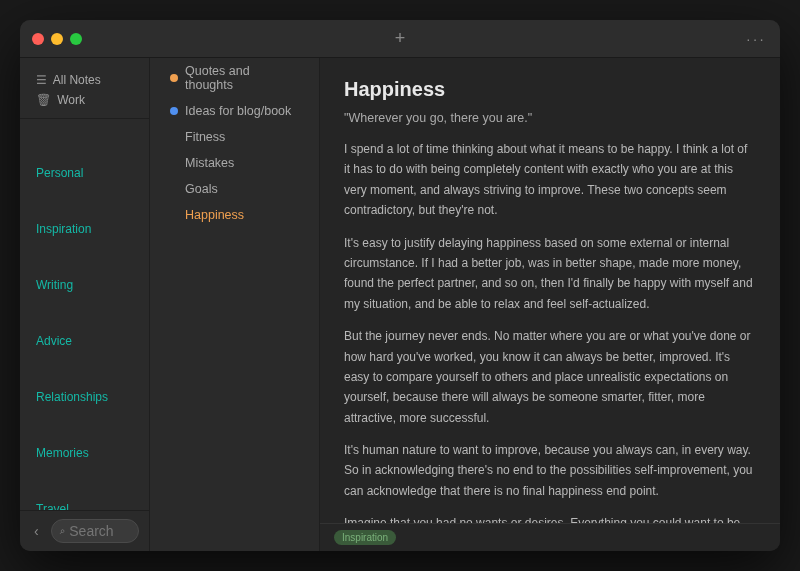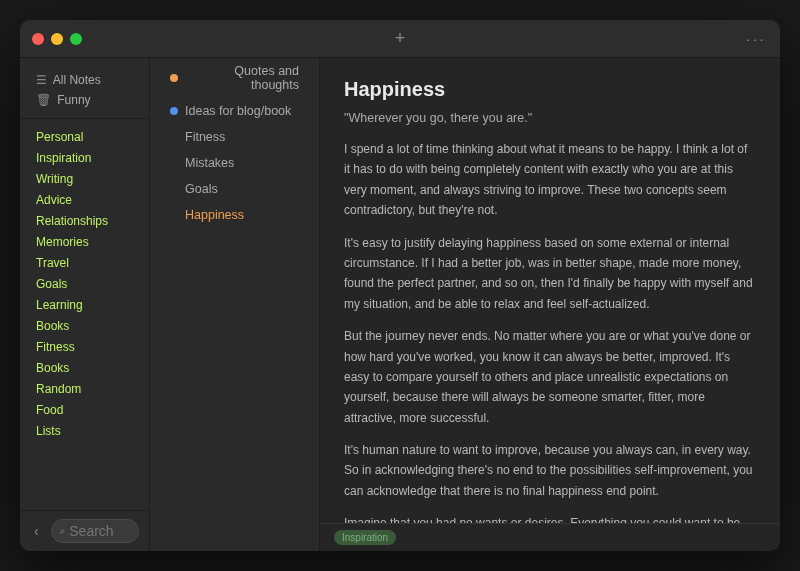--- a/index.html
+++ b/index.html
@@ -109,23 +109,24 @@
     .sidebar-tags {
       padding: 8px 10px;
       flex: 1;
       overflow-y: auto;
     }
 
     .sidebar-tag {
       padding: 3px 6px;
       border-radius: 4px;
       cursor: pointer;
-      color: #bef264;
+      color: #14b8a6;
       font-size: 12px;
       margin-bottom: 1px;
+      margin-top: 36px;
     }
 
     .sidebar-bottom {
       padding: 8px 10px;
       border-top: 1px solid #1e1e1e;
       display: flex;
       align-items: center;
       justify-content: space-between;
     }
 
@@ -175,21 +176,20 @@
     .panel-note-item {
       display: flex;
       align-items: center;
       gap: 7px;
       padding: 5px 14px;
       cursor: pointer;
       color: #aaa;
       font-size: 12.5px;
       border-radius: 4px;
       margin: 1px 6px;
-      text-align: right;
     }
     .panel-note-item.active { color: #f0a050; }
 
     .dot-icon {
       width: 8px;
       height: 8px;
       border-radius: 50%;
       flex-shrink: 0;
     }
 
@@ -271,21 +271,21 @@
   <div class="content-area">
 
     <div class="sidebar-left">
       <div class="sidebar-top">
         <div class="sidebar-top-item">
           <span class="sidebar-icon">☰</span>
           <span>All Notes</span>
         </div>
         <div class="sidebar-top-item">
           <span class="sidebar-icon">🗑</span>
-          <span>Funny</span>
+          <span>Work</span>
         </div>
       </div>
 
       <div class="sidebar-tags" id="tags-container">
       <div class="sidebar-tag">Personal</div>
           <div class="sidebar-tag">Inspiration</div>
           <div class="sidebar-tag">Writing</div>
           <div class="sidebar-tag">Advice</div>
           <div class="sidebar-tag">Relationships</div>
           <div class="sidebar-tag">Memories</div>

